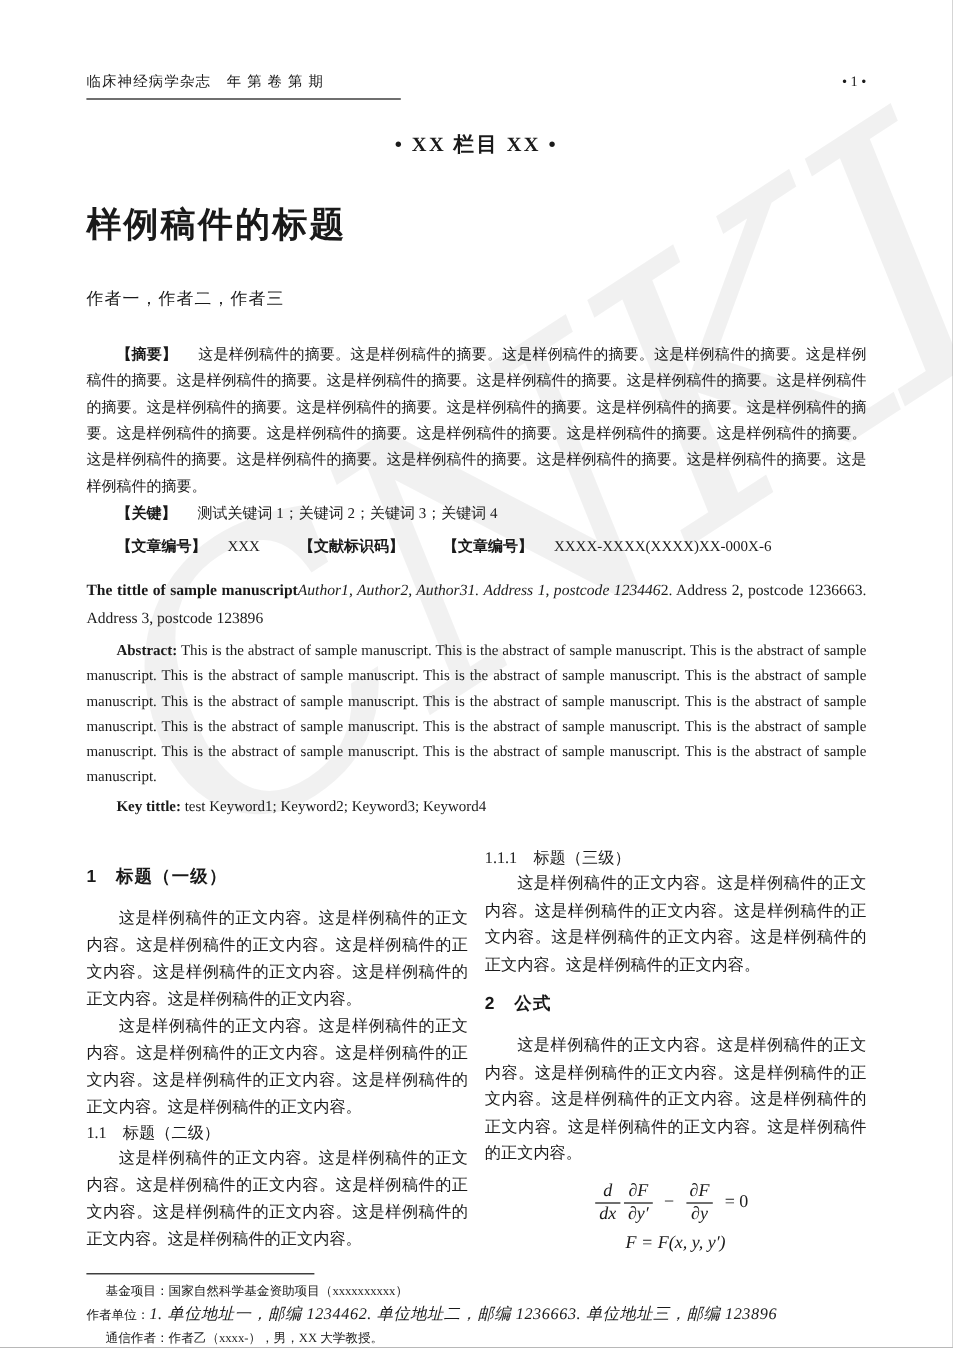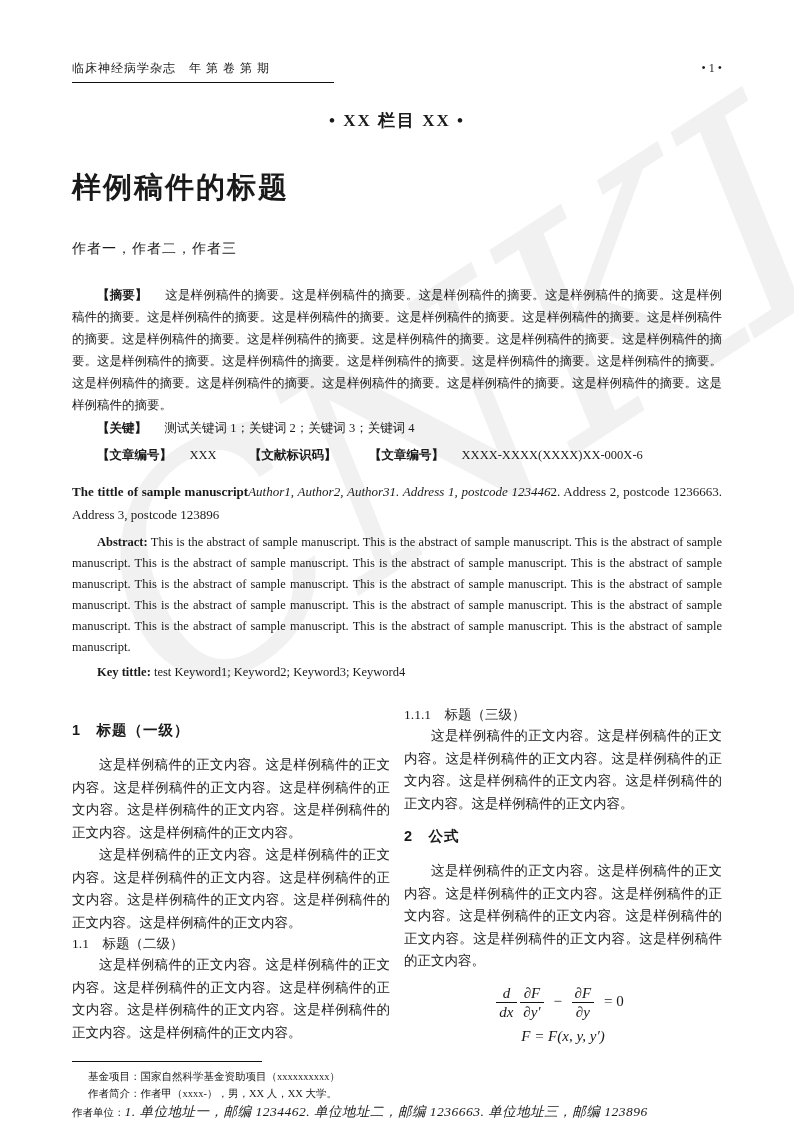--- a/index.html
+++ b/index.html
@@ -155,19 +155,18 @@
         </div>
 
         <div class="formula2">F = F(x, y, y′)</div>
       </div>
 
     </div>
 
     <div class="footnote">
       <div class="foot-rule"></div>
       <div class="foot-line">基金项目：国家自然科学基金资助项目（xxxxxxxxxx）</div>
-      <div class="foot-line">作者简介：作者甲（xxxx-），男，XX 人，XX 大学。</div>
       <div class="foot-affil"><span>作者单位：</span><span class="affil-value">1. 单位地址一，邮编 1234462. 单位地址二，邮编 1236663. 单位地址三，邮编 123896</span></div>
       <div class="foot-line">通信作者：作者乙（xxxx-），男，XX 大学教授。</div>
     </div>
 
   </div>
 </div>
 
 </body></html>

